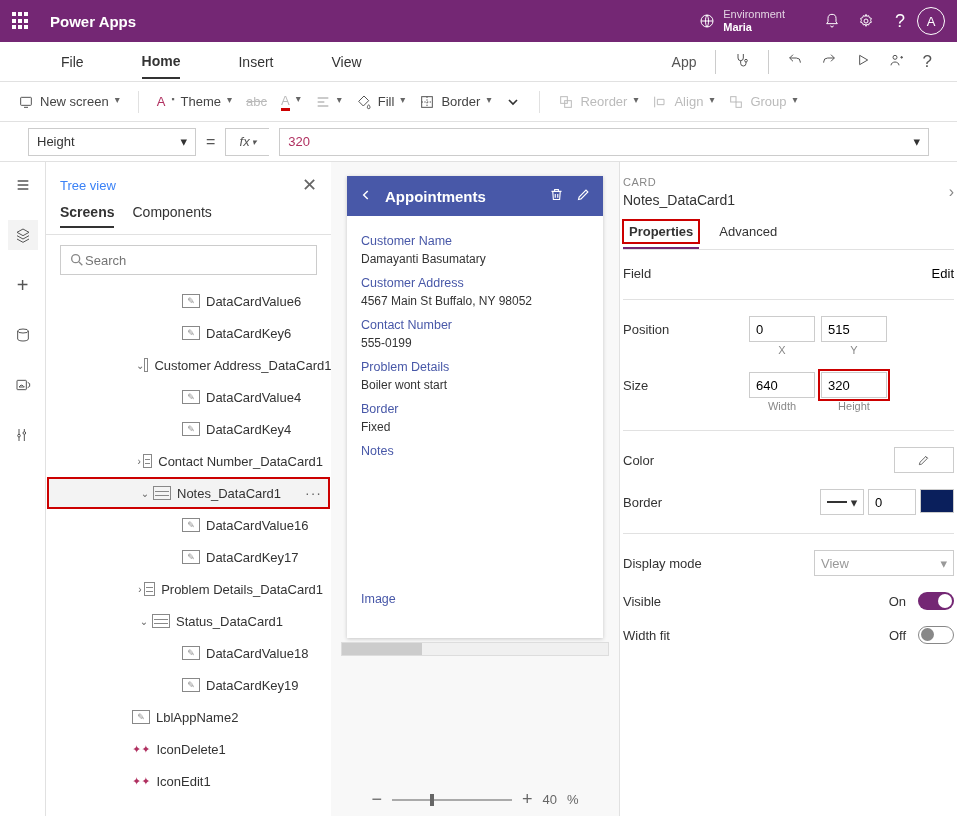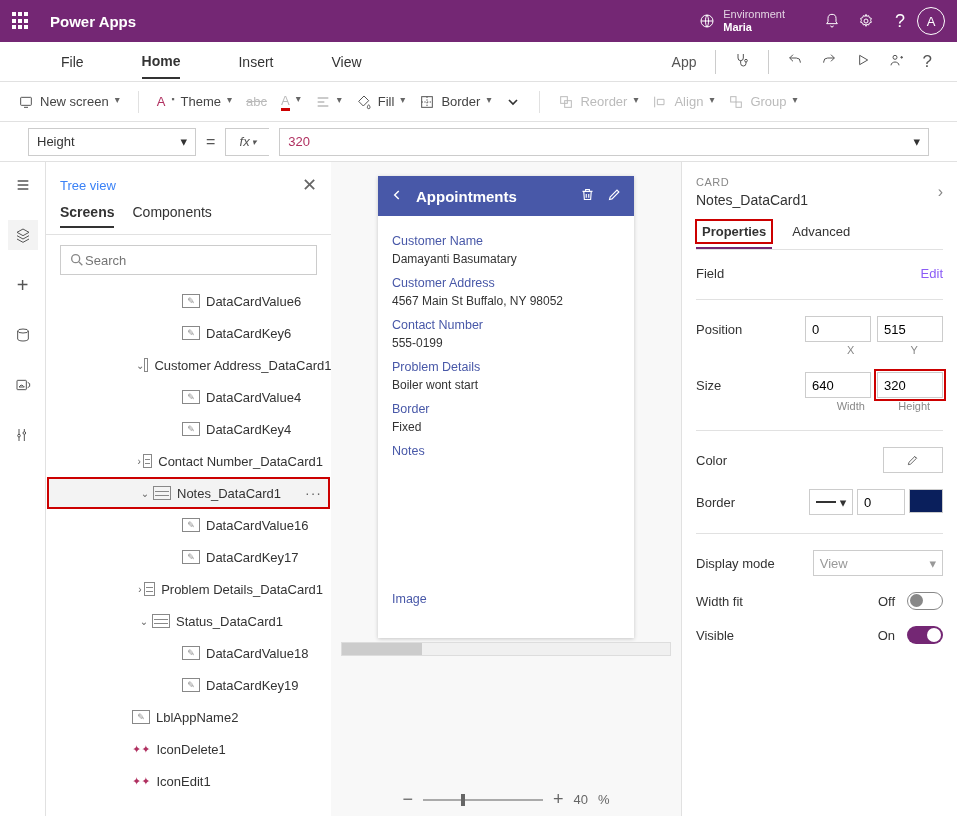--- a/index.html
+++ b/index.html
@@ -79,34 +79,34 @@
   .phone .lblhead { color:#4858a8; font-size:12.5px; margin-top:6px;}
   .phone .lblbody { color:#333; margin-bottom:4px;}
   .phone .notesbox { height: 120px; }
   .zoombar { display:flex; align-items:center; gap:10px; margin-top:auto; width:100%; justify-content:center; color:#666; padding-top:8px; font-size:13px;}
   .zoomtrack { width:120px; height:2px; background:#aaa; position:relative;}
   .zoomtrack .thumb { position:absolute; top:-5px; left:38px; width:4px; height:12px; background:#666;}
   .hscroll { width:100%; height:14px; background:#f0f0f0; border:1px solid #ddd; margin-top:4px; position:relative;}
   .hscroll .thumb { position:absolute; left:0; top:0; height:100%; width:80px; background:#ccc;}
 
   
-  .proppanel { width: 276px; border-left:1px solid #e1e1e1; padding: 14px 14px; font-size:13px; color:#333;}
+  .proppanel { width: 338px; border-left:1px solid #e1e1e1; padding: 14px 3px; font-size:13px; color:#333;}
   .proppanel .card-lbl { font-size:11px; color:#888; letter-spacing:0.5px;}
   .proppanel .card-hdr { display:flex; justify-content:space-between; align-items:center;}
   .proppanel h4 { font-size:14px; font-weight:400; margin-top:4px;}
   .proptabs { display:flex; gap:18px; margin-top:12px; border-bottom:1px solid #e1e1e1;}
   .proptabs .ptab { font-size:13px; padding:4px 2px 8px 2px; cursor:pointer;}
   .proptabs .ptab.active { font-weight:600; border-bottom:2px solid #742774; color:#333;}
   .phl { outline:2px solid #c00; outline-offset:1px; padding:2px 4px;}
   .prow { display:flex; align-items:center; margin-top:16px; gap:6px;}
   .prow .plabel { width:120px; color:#333;}
   .pinput { width:66px; height:26px; border:1px solid #ccc; padding:0 6px; font-size:13px;}
   .pinput.hl { outline:2px solid #c00; outline-offset:1px;}
   .psub { font-size:11px; color:#888; text-align:center; width:66px; margin-top:2px;}
-  .plink { color:#8b5cf6; cursor:pointer; margin-left:auto; }
+  .plink { color:#000000; cursor:pointer; margin-left:auto; }
   .pswatch { width:60px; height:26px; border:1px solid #ccc; display:flex;align-items:center;justify-content:center;}
   .borderline { width:44px; height:26px; border:1px solid #ccc; display:flex;align-items:center;justify-content:center; gap:4px;}
   .colorbox { width:34px; height:24px; background:#0a1f5c; border:1px solid #ccc;}
   .pselect { width:140px; height:26px; border:1px solid #ccc; padding:0 6px; color:#999; display:flex; align-items:center; justify-content:space-between;}
   .toggle { width:36px; height:18px; border-radius:10px; position:relative;}
   .toggle.on { background:#742774;}
   .toggle.on::after { content:''; position:absolute; right:2px; top:2px; width:14px;height:14px;border-radius:50%;background:#fff;}
   .toggle.off { background:#fff; border:1px solid #888;}
   .toggle.off::after { content:''; position:absolute; left:2px; top:1px; width:13px;height:13px;border-radius:50%;background:#888;}
   .subcols { display:flex; gap:6px; margin-left:126px; }
@@ -560,23 +560,23 @@
     <hr class="psep">
 
     <div class="prow">
       <div class="plabel">Display mode</div>
       <div class="pselect" style="margin-left:auto">
         <span>View</span>
           <span class="chev">▾</span>
       </div>
     </div>
     <div class="prow">
+      <div class="plabel">Visible</div>
+      <span style="margin-left:auto;margin-right:6px">On</span>
+      <div class="toggle on"></div>
+    </div>
+    <div class="prow">
       <div class="plabel">Width fit</div>
       <span style="margin-left:auto;margin-right:6px">Off</span>
       <div class="toggle off"></div>
     </div>
-    <div class="prow">
-      <div class="plabel">Visible</div>
-      <span style="margin-left:auto;margin-right:6px">On</span>
-      <div class="toggle on"></div>
-    </div>
   </div>
 </div>
 
 </body></html>

